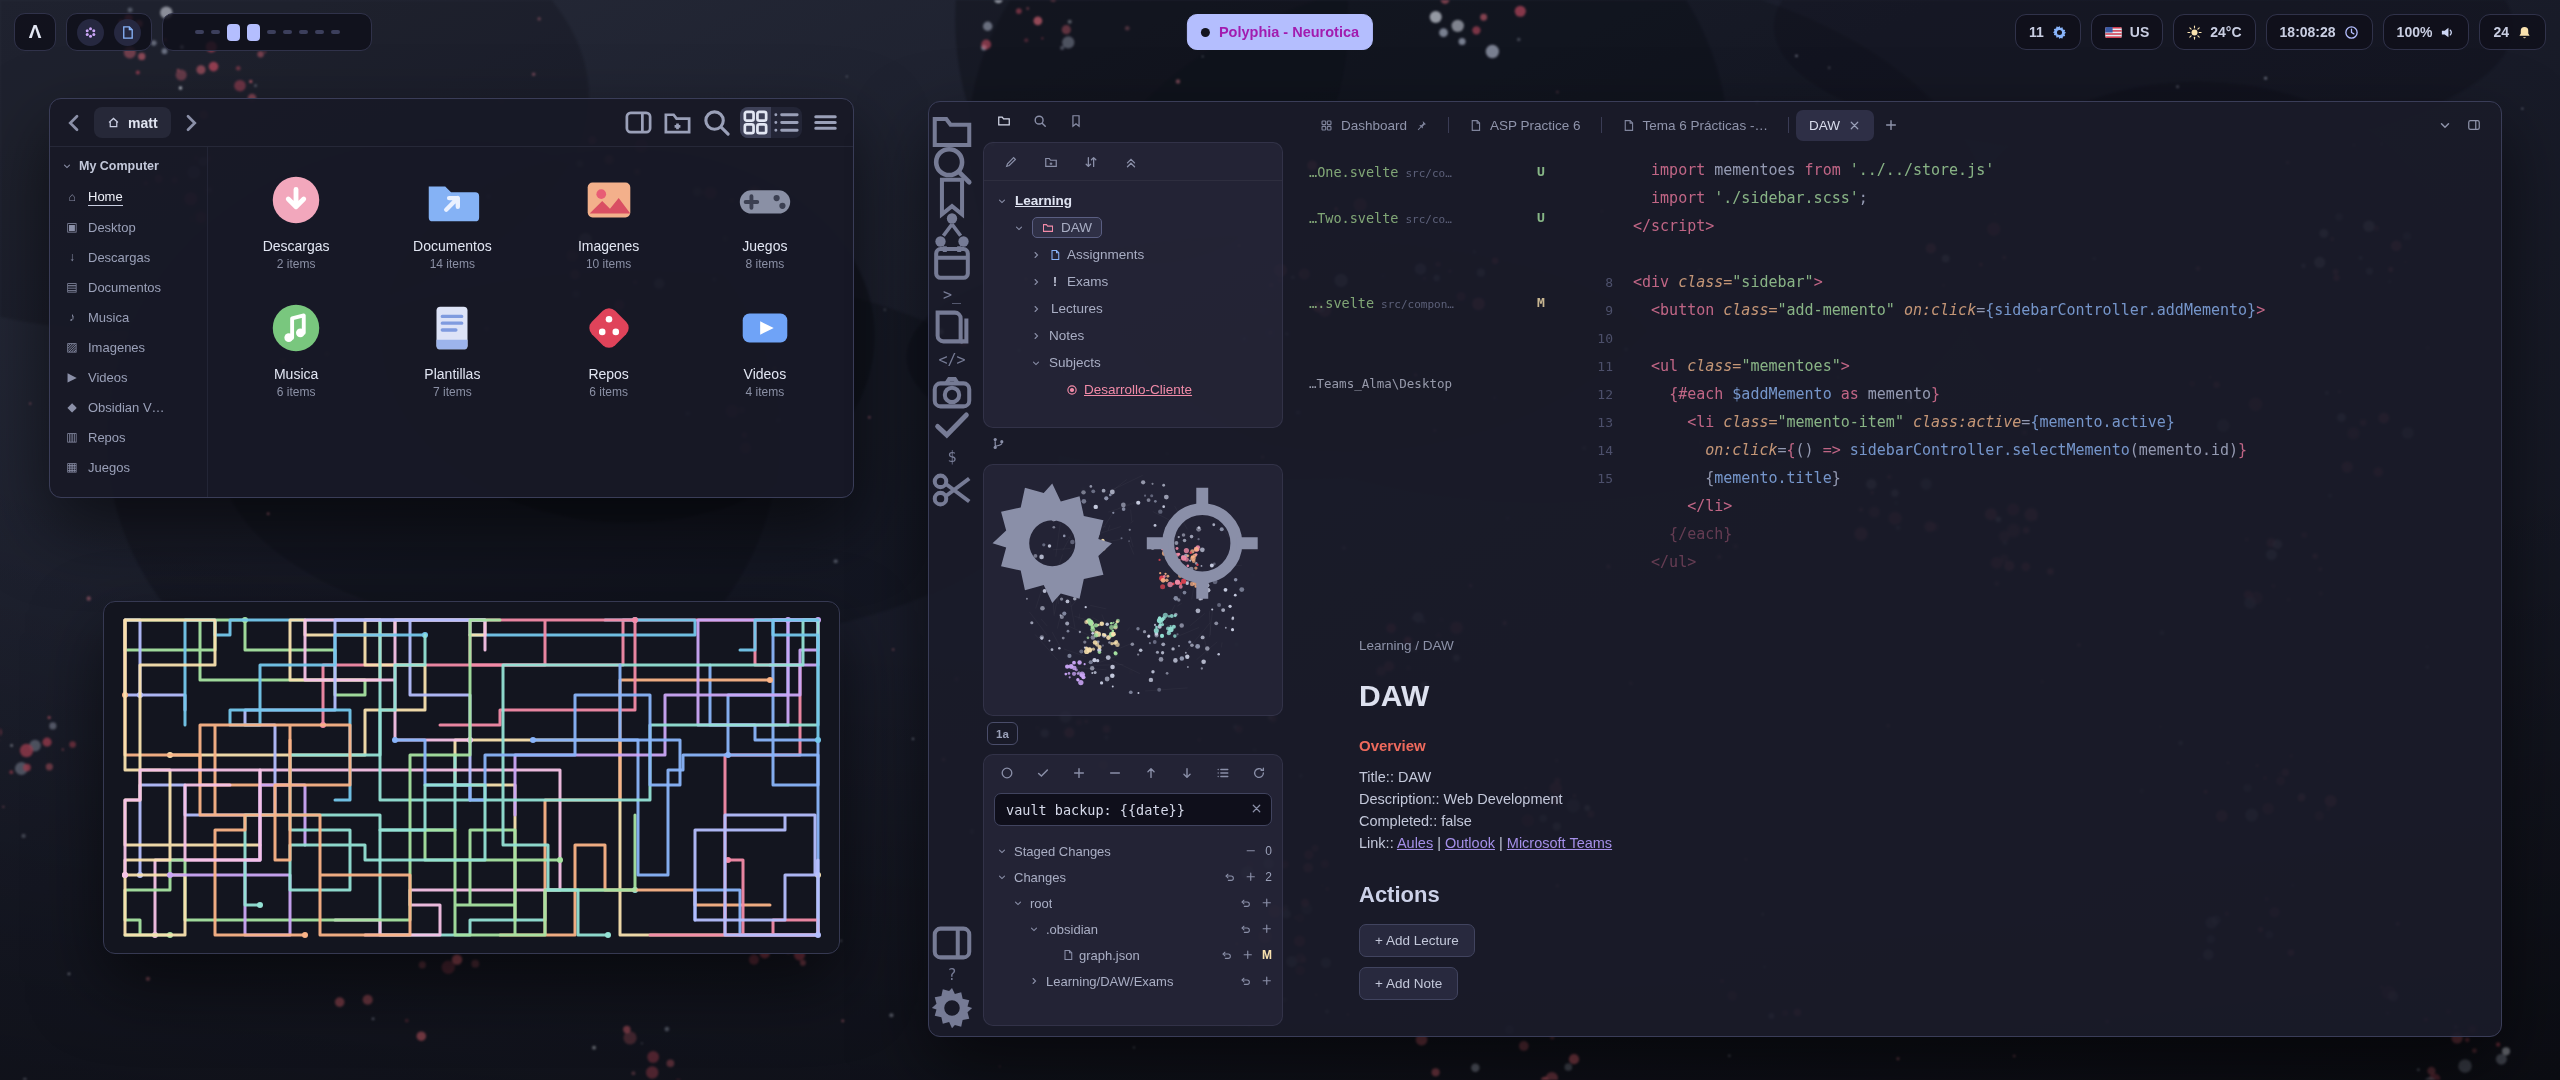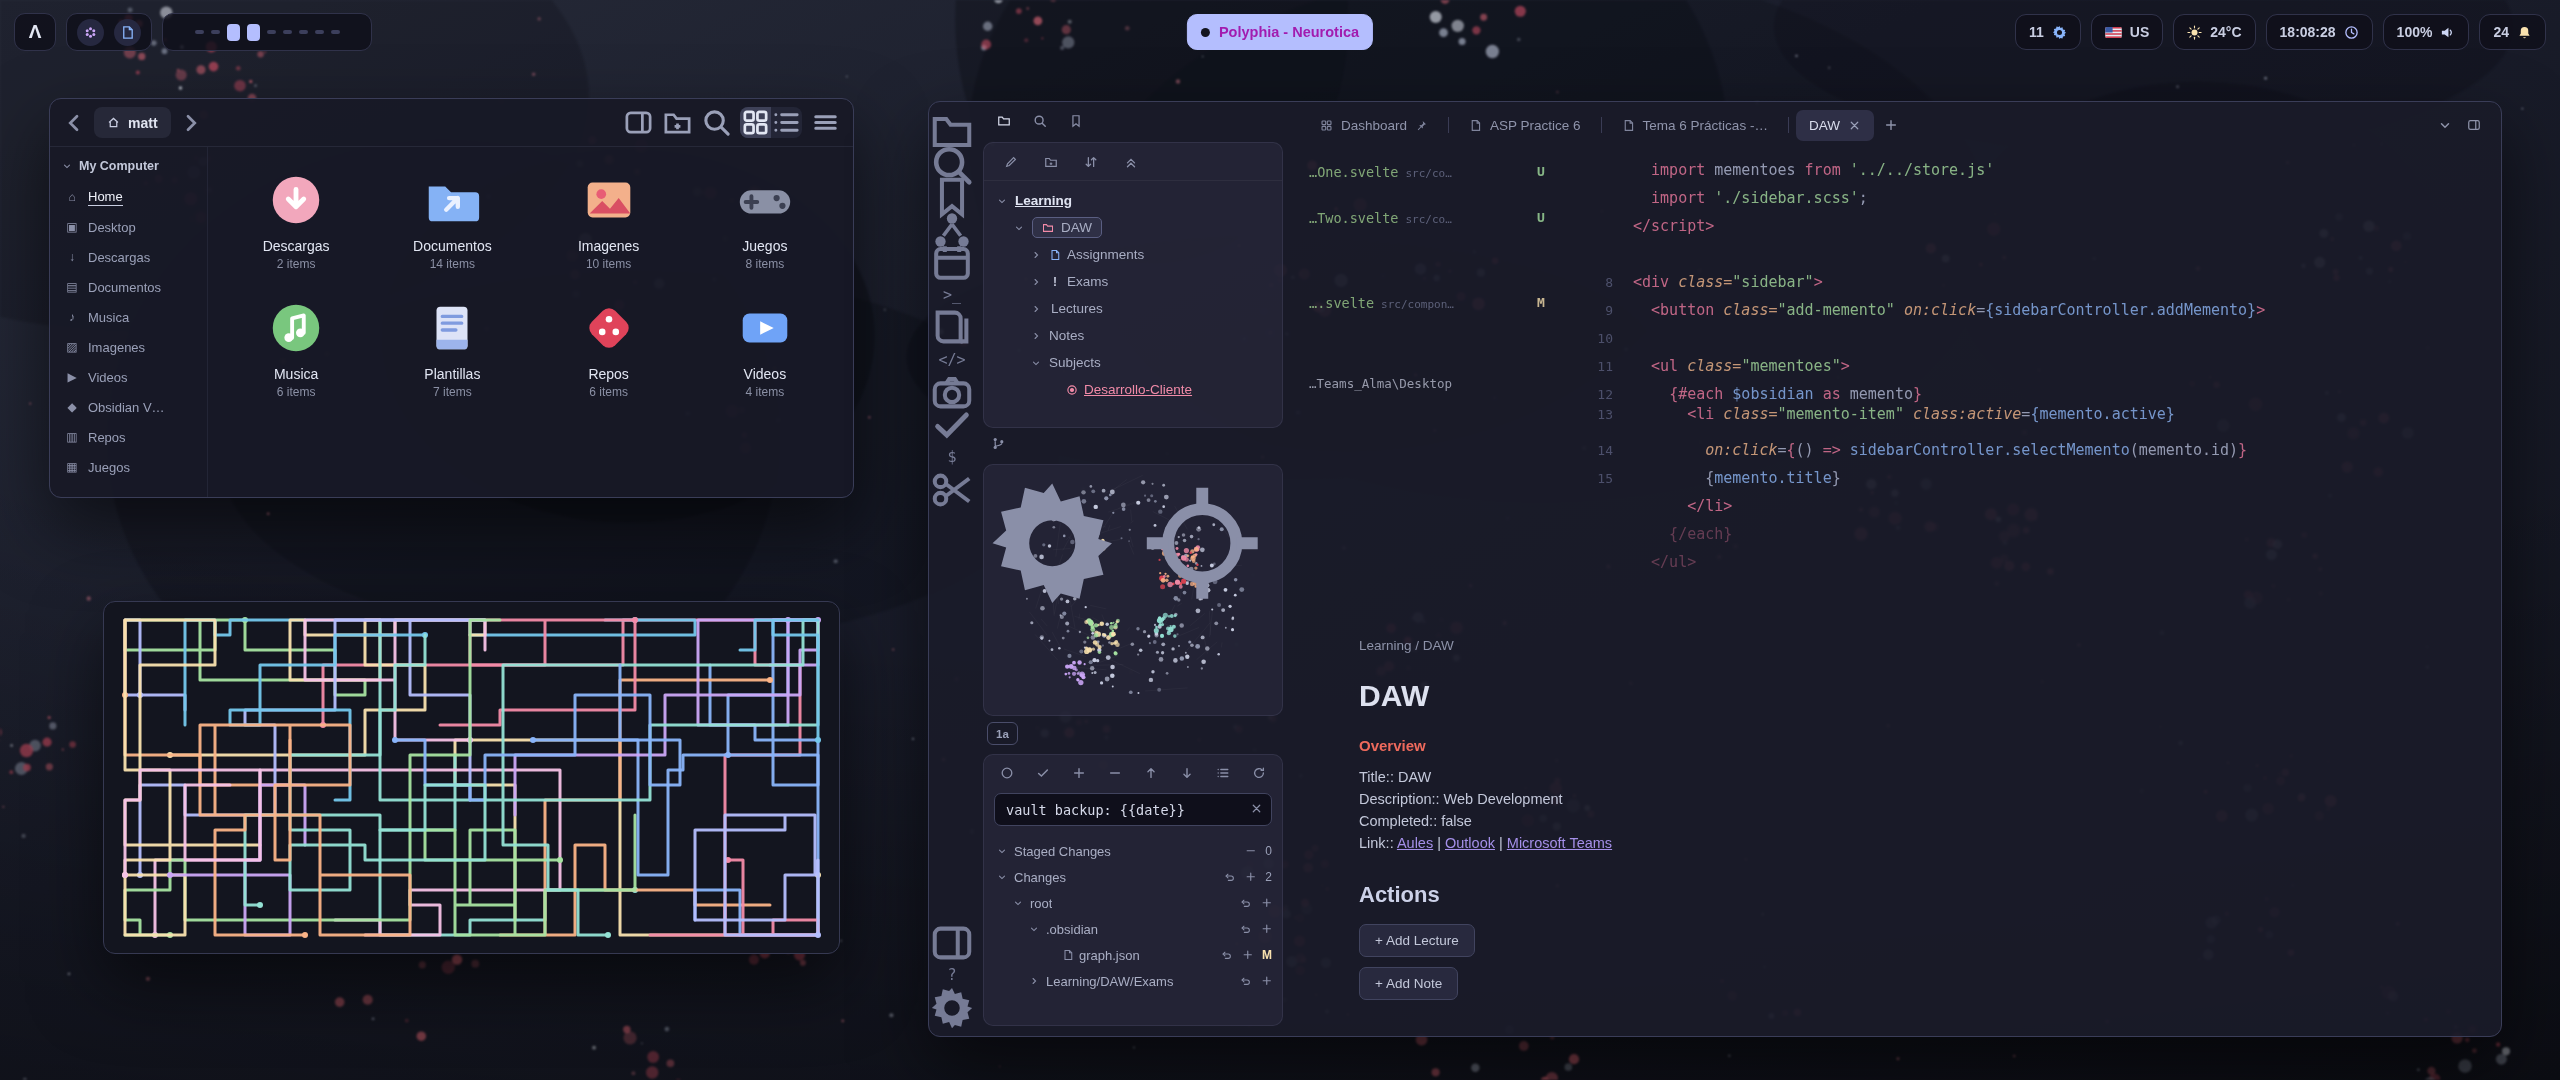--- a/index.html
+++ b/index.html
@@ -2103,23 +2103,23 @@
           <div class="codeline" style="top: 176px;">
             <span class="cgut">10</span>
             <span class="ctext"></span>
           </div>
           <div class="codeline" style="top: 204px;">
             <span class="cgut">11</span>
             <span class="ctext"><span class="ct">  </span><span class="ck">&lt;ul </span><span class="ca">class=</span><span class="cs">"mementoes"</span><span class="ck">&gt;</span></span>
           </div>
           <div class="codeline" style="top: 232px;">
             <span class="cgut">12</span>
-            <span class="ctext"><span class="ct">    </span><span class="ck">{#each </span><span class="cf">$obsidian </span><span class="ck">as </span><span class="ct">memento</span><span class="ck">}</span></span>
-          </div>
-          <div class="codeline" style="top: 252px;">
+            <span class="ctext"><span class="ct">    </span><span class="ck">{#each </span><span class="cf">$addMemento </span><span class="ck">as </span><span class="ct">memento</span><span class="ck">}</span></span>
+          </div>
+          <div class="codeline" style="top: 260px;">
             <span class="cgut">13</span>
             <span class="ctext"><span class="ct">      </span><span class="ck">&lt;li </span><span class="ca">class=</span><span class="cs">"memento-item"</span><span class="ca"> class:active</span><span class="ct">=</span><span class="cf">{memento.active}</span></span>
           </div>
           <div class="codeline" style="top: 288px;">
             <span class="cgut">14</span>
             <span class="ctext"><span class="ct">        </span><span class="ca">on:click</span><span class="ct">=</span><span class="ck">{</span><span class="ct">() </span><span class="ck">=&gt; </span><span class="cf">sidebarController.selectMemento</span><span class="ct">(memento.id)</span><span class="ck">}</span></span>
           </div>
           <div class="codeline" style="top: 316px;">
             <span class="cgut">15</span>
             <span class="ctext"><span class="ct">        {</span><span class="cf">memento.title</span><span class="ct">}</span></span>

